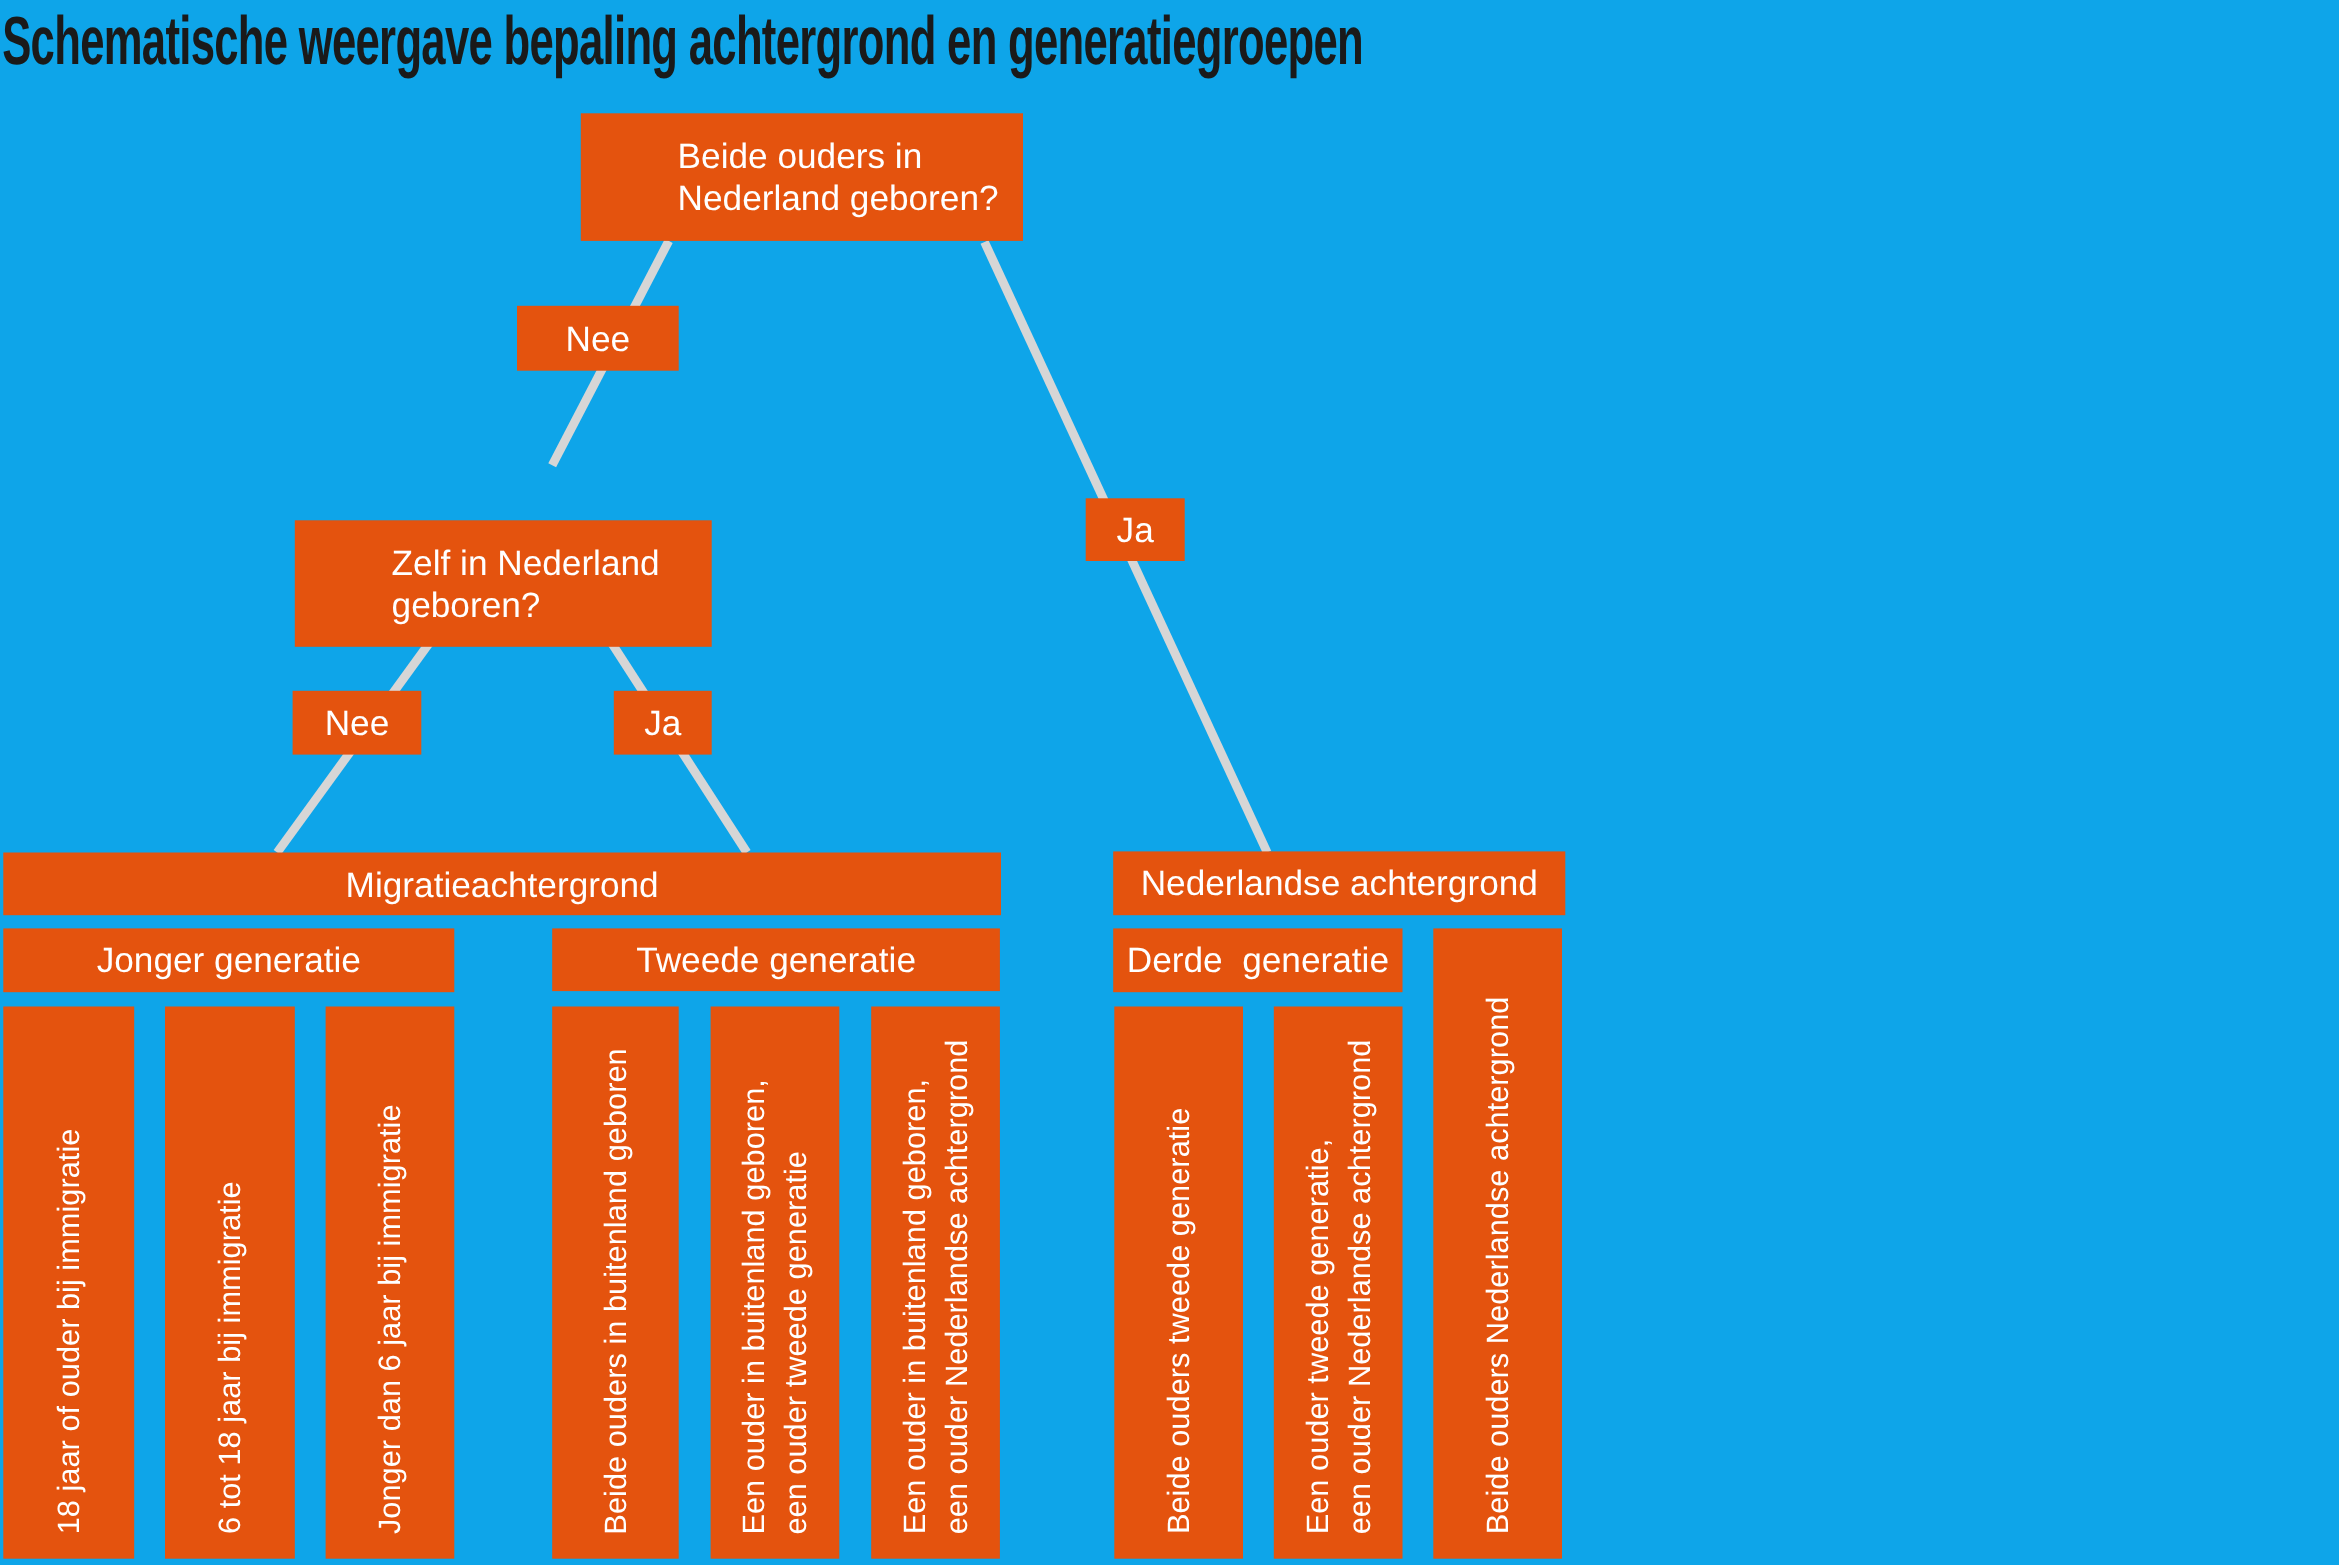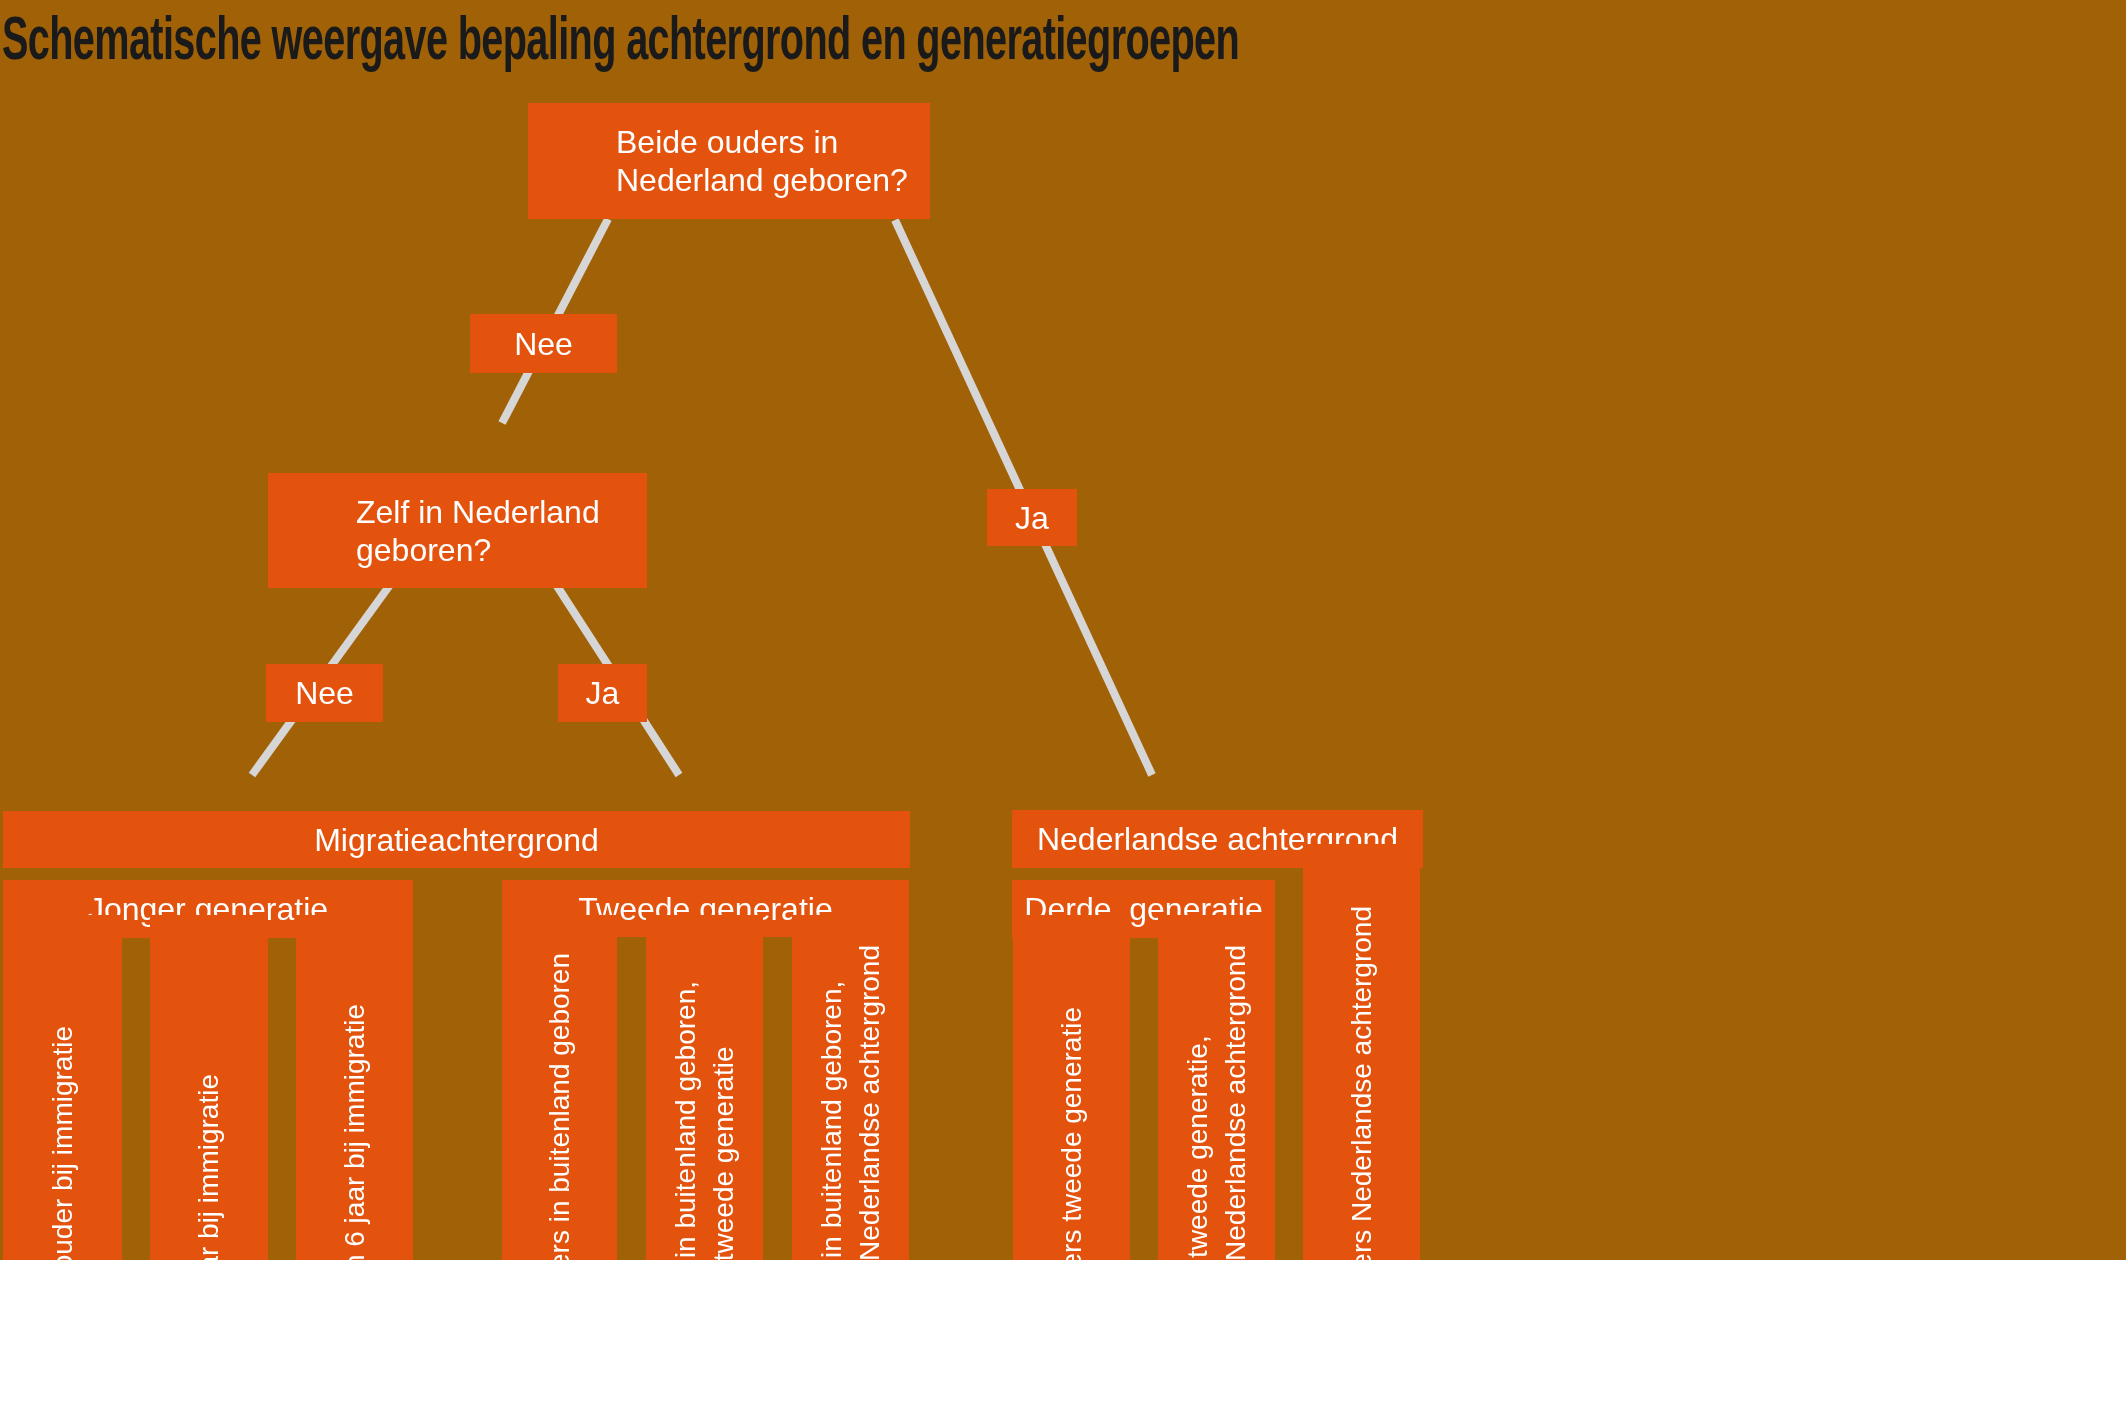--- a/index.html
+++ b/index.html
@@ -1,20 +1,20 @@
 <!DOCTYPE html>
 <html style="--orange: #E4530E; --line-gray: #D6D6D6; --title-text: #1A1A1A; --box-text: #FFFFFF;"><head>
 <meta charset="utf-8">
 <style>
   html, body { margin: 0; padding: 0; background: #ffffff; }
   .canvas {
     position: relative;
     width: 2126px;
-    height: 1260px;
-    background: #a16207;
+    height: 1423px;
+    background: #0ea5e9;
     overflow: hidden;
     font-family: "Liberation Sans", "DejaVu Sans", sans-serif;
   }
 
   
   .title {
     position: absolute;
     left: 2px;
     top: 2px;
     margin: 0;
@@ -45,21 +45,21 @@
     background: var(--orange, #e4530e);
     color: var(--box-text, #ffffff);
     z-index: 2;
     display: flex;
     align-items: center;
     font-size: 32px;
     line-height: 38px;
   }
   .q-box { justify-content: flex-start; padding-left: 88px; box-sizing: border-box; }
   .q-box .lbl { white-space: pre-wrap; text-align: left; }
-  .a-box, .bar { justify-content: center; text-align: center; margin-top: 36px; }
+  .a-box, .bar { justify-content: center; text-align: center; }
   .bar .lbl, .a-box .lbl { white-space: pre-wrap; }
 
   
   #q1   { left: 528px; top: 103px; width: 402px; height: 116px; }
   #q2   { left: 268px; top: 429px; width: 379px; height: 115px; margin-top: 44px; }
 
   
   #nee1 { left: 470px; top: 278px; width: 147px; height: 59px; }
   #ja-r { left: 987px; top: 453px; width:  90px; height: 57px; }
   #nee2 { left: 266px; top: 628px; width: 117px; height: 58px; }

